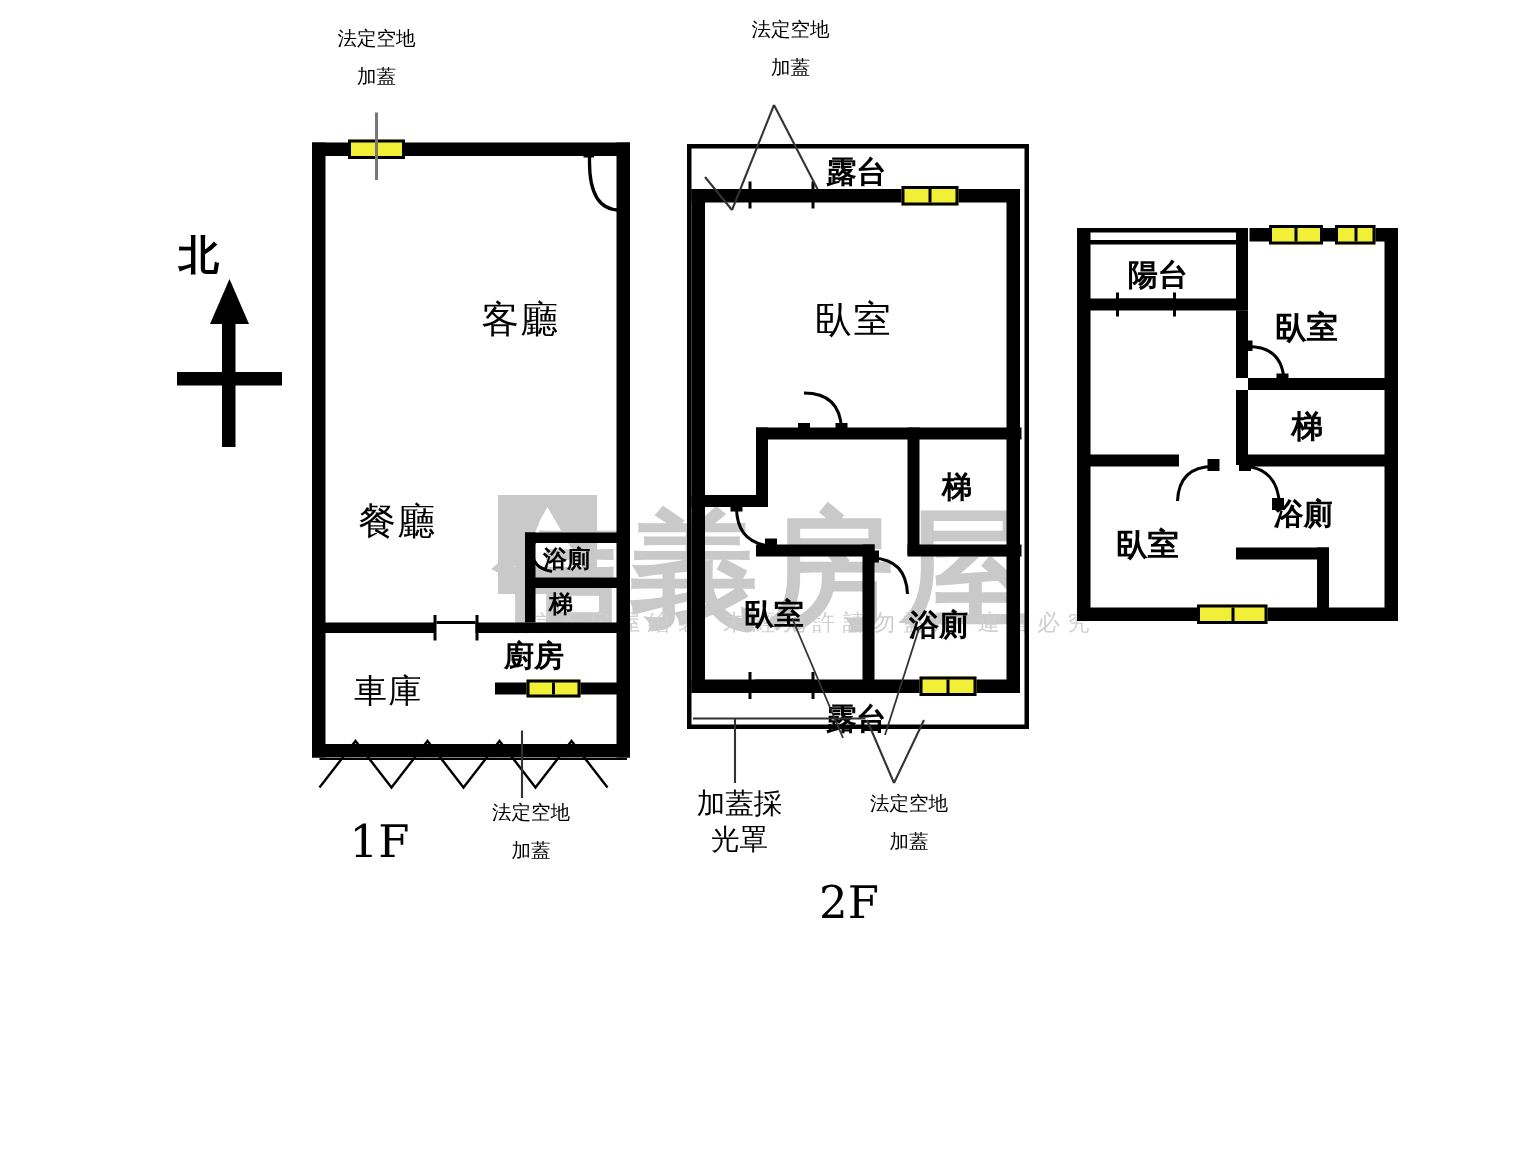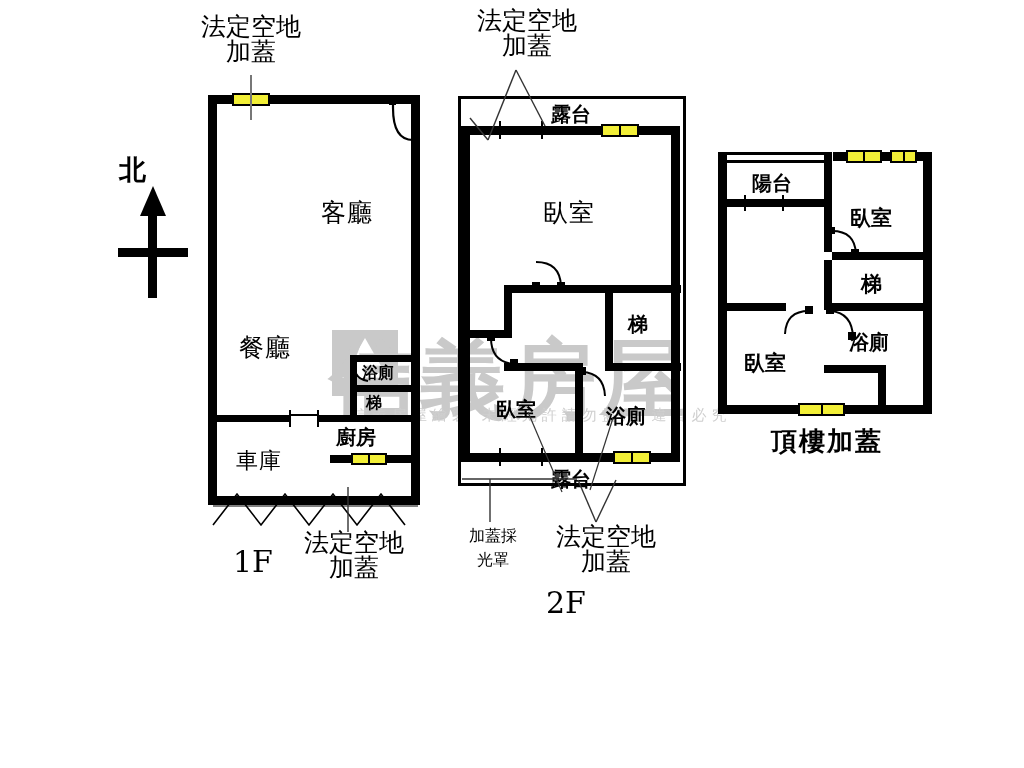--- a/index.html
+++ b/index.html
@@ -40,22 +40,22 @@
   .win:after{content:"";position:absolute;left:50%;top:0;width:2px;height:100%;background:#000;transform:translateX(-1px);}
 
   .lbl{
     position:absolute;font-family:"DejaVu Serif","Liberation Serif",serif;
     color:#000;white-space:nowrap;z-index:6;
   }
   .rm{font-size:22px;font-weight:normal;letter-spacing:1px;}
   .rm-sm{font-size:16px;font-weight:bold;letter-spacing:0px;}
   .rm-md{font-size:20px;font-weight:bold;letter-spacing:0px;}
   .floor{font-size:30px;font-family:"DejaVu Serif","Liberation Serif",serif;}
-  .callout{font-size:25px;line-height:25px;text-align:center;font-weight:normal;}
-  .callout.c2{font-size:16px;line-height:24px;}
+  .callout{font-size:13px;line-height:25px;text-align:center;font-weight:normal;}
+  .callout.c2{font-size:19px;line-height:24px;}
 
   svg.ov{position:absolute;left:0;top:0;width:1024px;height:768px;z-index:4;pointer-events:none;}
 
   
   #north-arrow{position:absolute;left:118px;top:186px;z-index:6;}
   .n-label{position:absolute;left:119px;top:152px;font-family:"DejaVu Serif","Liberation Serif",serif;font-size:27px;font-weight:bold;z-index:6;}
 
   
   #disclaimer{
     position:absolute;left:256px;top:655px;width:620px;z-index:6;
@@ -175,21 +175,20 @@
     <div class="wall" style="left:718px;top:303px;width:68px;height:8px;"></div>
     <div class="wall" style="left:824px;top:365px;width:62px;height:8px;"></div>
     <div class="wall" style="left:878px;top:365px;width:8px;height:45px;"></div>
 
     <div class="lbl rm-md" style="left:752px;top:170px;">陽台</div>
     <div class="lbl rm-md" style="left:850px;top:204px;font-size:21px;">臥室</div>
     <div class="lbl rm-md" style="left:861px;top:270px;font-size:21px;">梯</div>
     <div class="lbl rm-md" style="left:849px;top:329px;font-size:20px;">浴廁</div>
     <div class="lbl rm-md" style="left:744px;top:349px;font-size:21px;">臥室</div>
 
-    <div class="lbl" style="left:771px;top:424px;font-size:26px;font-weight:bold;letter-spacing:2px;">頂樓加蓋</div>
   </div>
 
   <svg class="ov" viewBox="0 0 1024 768">
 
     <g>
       <path d="M393 100 L393 108 Q393 140 413 140" fill="none" stroke="#000" stroke-width="2.2"></path>
       <rect x="389" y="96" width="7" height="9" fill="#000"></rect>
     </g>
 
     <g>

